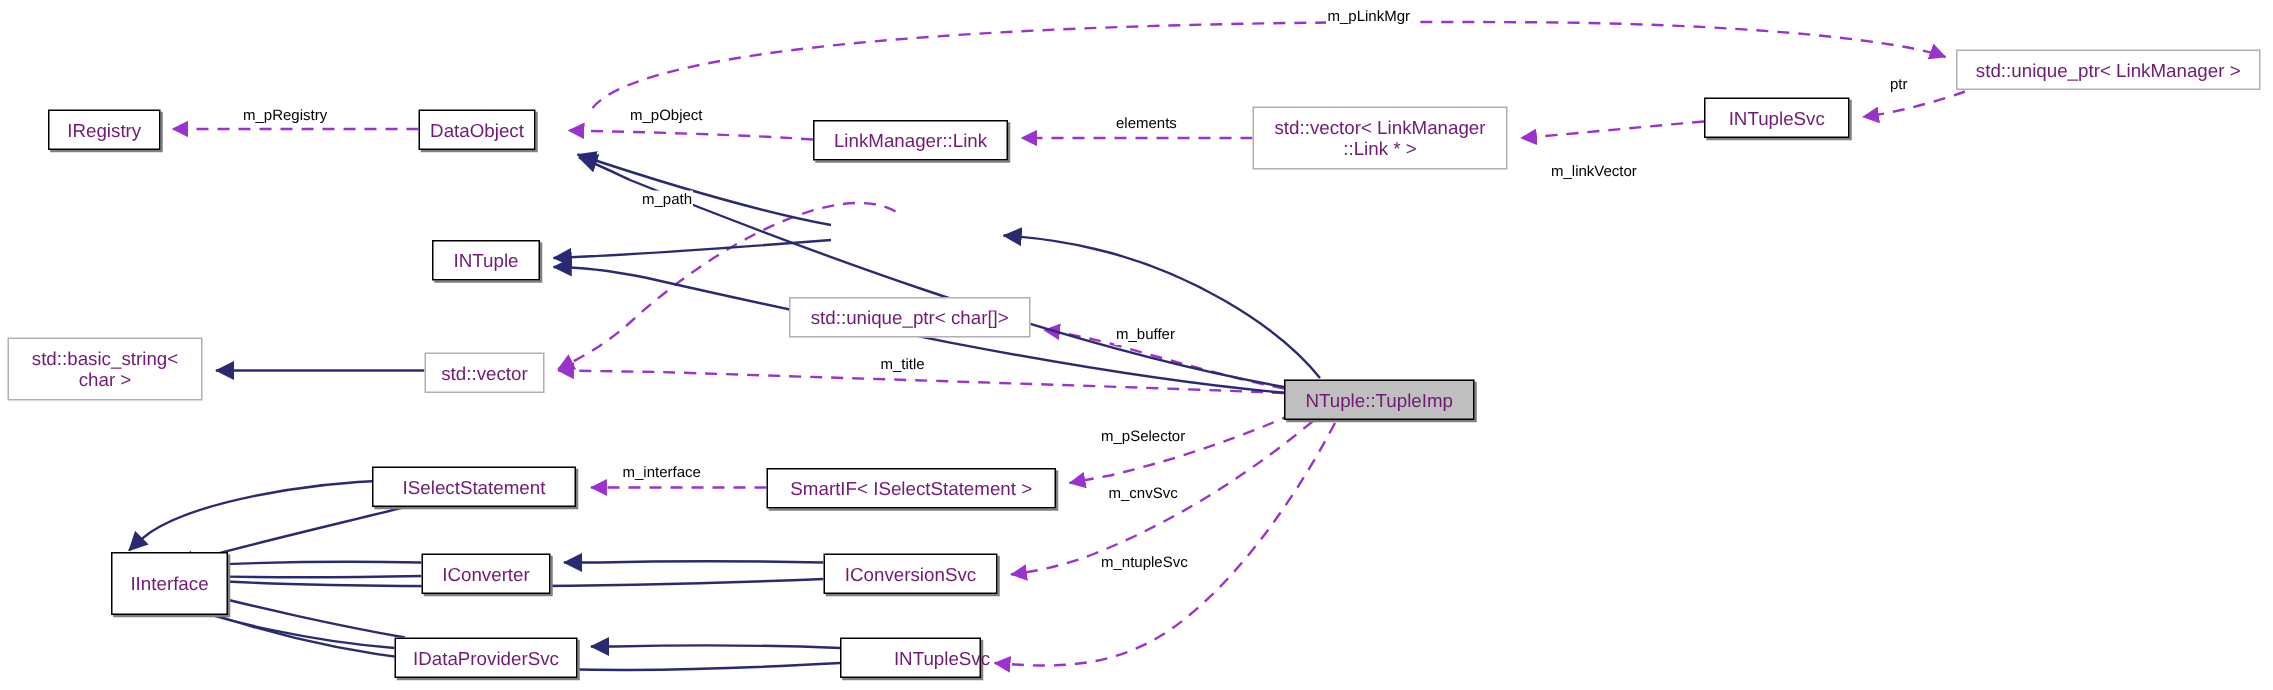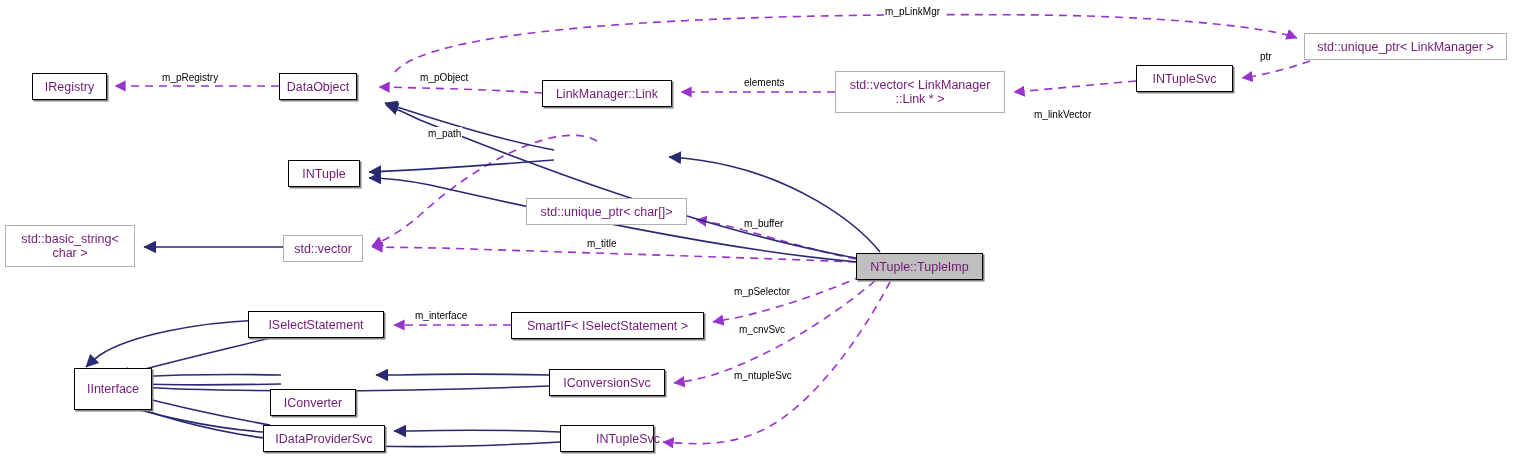--- a/index.html
+++ b/index.html
@@ -122,21 +122,21 @@
   <div class="node template" style="left:1304px;top:33px;width:203px;height:27px;">std::unique_ptr&lt; LinkManager &gt;</div>
   <div class="node solid" style="left:288px;top:160px;width:72px;height:27px;">INTuple</div>
   <div class="node template" style="left:526px;top:198px;width:161px;height:27px;">std::unique_ptr&lt; char[]&gt;</div>
   <div class="node template" style="left:5px;top:225px;width:130px;height:42px;">std::basic_string&lt;
 char &gt;</div>
   <div class="node template" style="left:283px;top:235px;width:80px;height:27px;">std::vector</div>
   <div class="node current" style="left:856px;top:253px;width:127px;height:27px;">NTuple::TupleImp</div>
   <div class="node solid" style="left:248px;top:311px;width:136px;height:27px;">ISelectStatement</div>
   <div class="node solid" style="left:511px;top:312px;width:193px;height:27px;">SmartIF&lt; ISelectStatement &gt;</div>
   <div class="node solid" style="left:30px;top:368px;width:78px;height:42px;margin-left:44px;">IInterface</div>
-  <div class="node solid" style="left:270px;top:369px;width:86px;height:27px;margin-top:20px;">IConverter</div>
+  <div class="node solid" style="left:281px;top:369px;width:86px;height:27px;">IConverter</div>
   <div class="node solid" style="left:549px;top:369px;width:116px;height:27px;">IConversionSvc</div>
   <div class="node solid" style="left:263px;top:425px;width:122px;height:27px;">IDataProviderSvc</div>
   <div class="node solid" style="left:560px;top:425px;width:94px;height:27px;padding-left:46px;">INTupleSvc</div>
 
   <div class="edge-label" style="left:161px;top:71px;">m_pRegistry</div>
   <div class="edge-label" style="left:419px;top:71px;">m_pObject</div>
   <div class="edge-label" style="left:743px;top:76px;">elements</div>
   <div class="edge-label" style="left:884px;top:5px;">m_pLinkMgr</div>
   <div class="edge-label" style="left:1033px;top:68px;margin-top:40px;">m_linkVector</div>
   <div class="edge-label" style="left:1259px;top:50px;">ptr</div>

